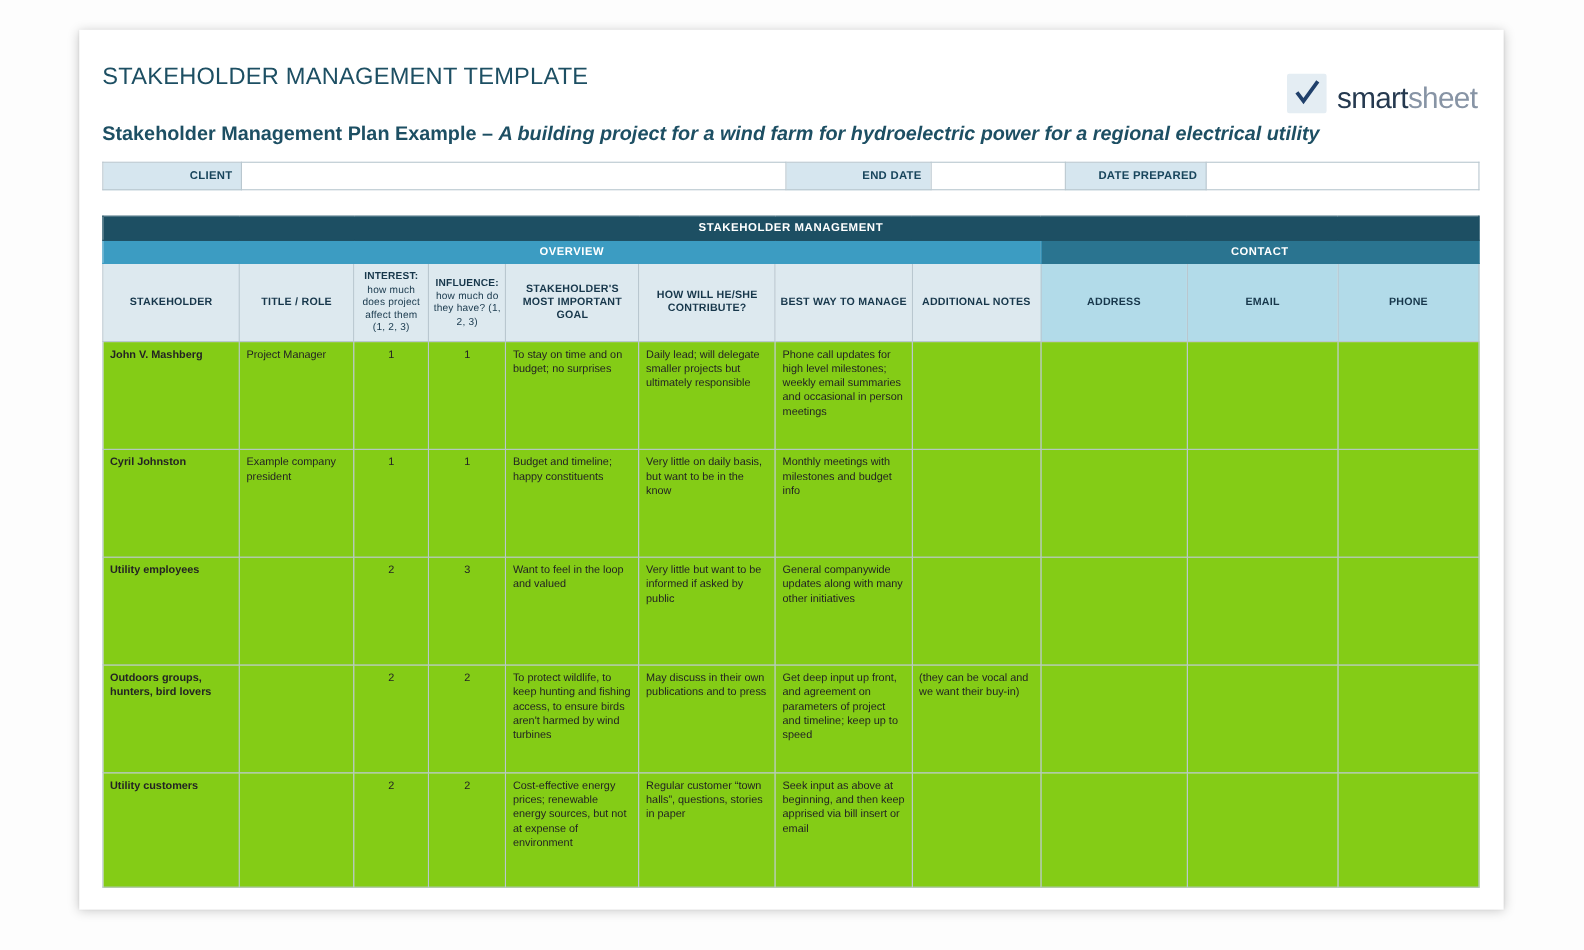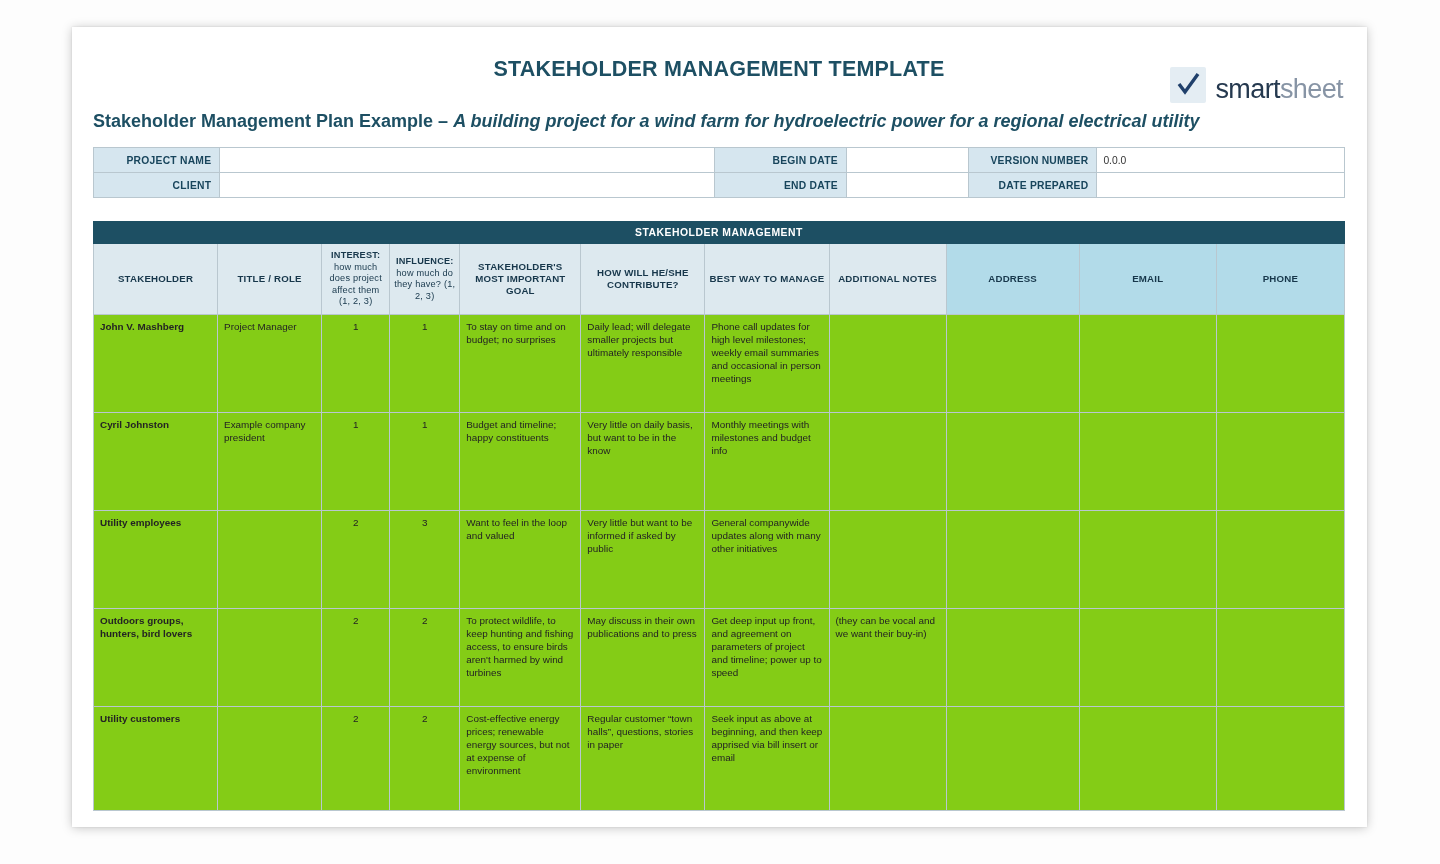--- a/index.html
+++ b/index.html
@@ -33,26 +33,25 @@
     padding: 20px 22px 0 21px;
   }
 
   
   .doc-header {
     position: relative;
     height: 88px;
   }
   .doc-title {
     font-size: 21.5px;
-    font-weight: bold;
+    font-weight: normal;
     color: #1d4f63;
     letter-spacing: 0.2px;
     margin: 11px 0 0 0;
     line-height: 1.1;
-    text-align: center;
   }
   .doc-subtitle {
     font-size: 18px;
     font-weight: bold;
     color: #1d4f63;
     margin-top: 29px;
     line-height: 1.2;
   }
   .doc-subtitle .italic-part {
     font-style: italic;
@@ -248,28 +247,20 @@
     <table class="info-table">
       <colgroup>
         <col class="i-label1">
           <col class="i-val1">
         <col class="i-label2">
           <col class="i-val2">
         <col class="i-label3">
           <col class="i-val3">
       </colgroup>
       <tbody>
-        <tr>
-          <td class="info-label">PROJECT NAME</td>
-          <td class="info-value"></td>
-          <td class="info-label">BEGIN DATE</td>
-          <td class="info-value"></td>
-          <td class="info-label">VERSION NUMBER</td>
-          <td class="info-value">0.0.0</td>
-        </tr>
         <tr>
           <td class="info-label">CLIENT</td>
           <td class="info-value"></td>
           <td class="info-label">END DATE</td>
           <td class="info-value"></td>
           <td class="info-label">DATE PREPARED</td>
           <td class="info-value"></td>
         </tr>
       </tbody>
     </table>
@@ -284,20 +275,24 @@
           <col class="c-contrib">
           <col class="c-manage">
           <col class="c-notes">
         <col class="c-addr">
           <col class="c-email">
           <col class="c-phone">
       </colgroup>
       <thead>
         <tr>
           <td class="band-title" colspan="11">STAKEHOLDER MANAGEMENT</td>
+        </tr>
+        <tr>
+          <td class="band-overview" colspan="8">OVERVIEW</td>
+          <td class="band-contact" colspan="3">CONTACT</td>
         </tr>
         <tr>
           <td class="col-head">STAKEHOLDER</td>
           <td class="col-head">TITLE / ROLE</td>
           <td class="col-head small">
             <span>INTEREST:</span>
             <br><span class="sub">how much does project affect them (1, 2, 3)</span>
           </td>
           <td class="col-head small">
             <span>INFLUENCE:</span>
@@ -352,21 +347,21 @@
           <td></td>
           <td></td>
         </tr>
         <tr class="data-row">
           <td class="cell-name">Outdoors groups, hunters, bird lovers</td>
           <td></td>
           <td class="cell-num">2</td>
           <td class="cell-num">2</td>
           <td>To protect wildlife, to keep hunting and fishing access, to ensure birds aren't harmed by wind turbines</td>
           <td>May discuss in their own publications and to press</td>
-          <td>Get deep input up front, and agreement on parameters of project and timeline; power up to speed</td>
+          <td>Get deep input up front, and agreement on parameters of project and timeline; keep up to speed</td>
           <td>(they can be vocal and we want their buy-in)</td>
           <td></td>
           <td></td>
           <td></td>
         </tr>
         <tr class="data-row last">
           <td class="cell-name">Utility customers</td>
           <td></td>
           <td class="cell-num">2</td>
           <td class="cell-num">2</td>

